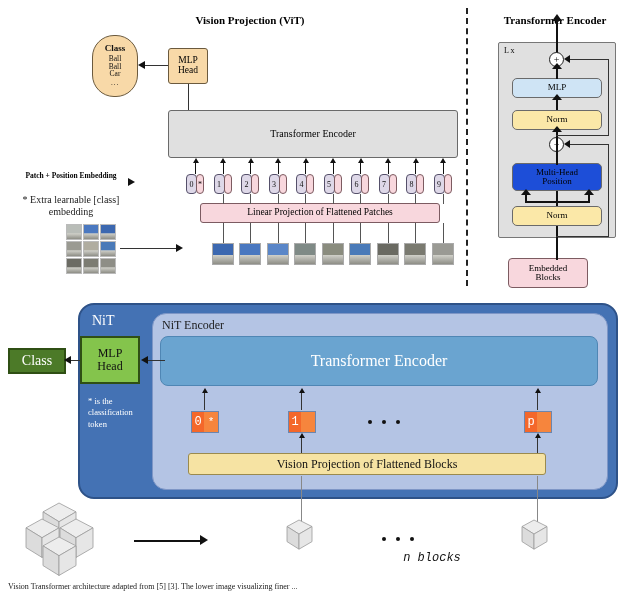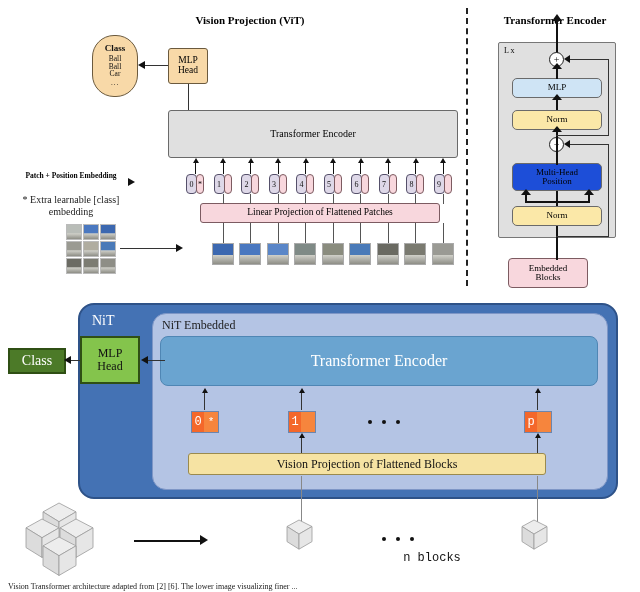--- a/index.html
+++ b/index.html
@@ -199,21 +199,21 @@
   .ntok .b {
     width:14px; height:20px; background:#f6853d;
     display:flex; align-items:center; justify-content:center;
     color:#ffffff; font-size:11px; font-family:"Liberation Mono", monospace;
   }
   .dotrow { position:absolute; display:flex; gap:10px; align-items:center; }
   .dotrow span { width:4px; height:4px; border-radius:50%; background:#111; display:block; }
 
   #nblocks {
     left:372px; top:551px; width:120px; text-align:center;
-    font-family:"Liberation Mono", monospace; font-size:12px; color:#111;
+    font-family:"Liberation Mono", monospace; font-size:12px; color:#111;font-style:italic;
   }
 
   
   #caption {
     left:8px; top:582px; width:628px;
     font-size:8px; color:#1a1a1a; white-space:nowrap; overflow:hidden;
     font-family:"Liberation Serif", serif;
   }
 </style>
 </head>
@@ -388,36 +388,37 @@
 <div class="abs" style="left:564px; top:55px;width:0;height:0;border-top:4px solid transparent;border-bottom:4px solid transparent;border-right:6px solid #111;"></div>
 <div class="abs thinline" style="left:608px; top:144px; width:1px; height:92px;"></div>
 <div class="abs thinline" style="left:566px; top:144px; width:43px; height:1px;"></div>
 <div class="abs" style="left:564px; top:140px;width:0;height:0;border-top:4px solid transparent;border-bottom:4px solid transparent;border-right:6px solid #111;"></div>
 <div class="abs thinline" style="left:556px; top:236px; width:53px; height:1px;"></div>
 <div class="abs thinline" style="left:556px; top:135px; width:53px; height:1px;"></div>
 
 <div class="abs" id="nit-outer"></div>
 <div class="abs" id="nit-inner"></div>
 <div class="abs" id="nit-label">NiT</div>
-<div class="abs" id="nit-inner-label">NiT Embedded</div>
+<div class="abs" id="nit-inner-label">NiT Encoder</div>
 
 <div class="abs" id="nit-transformer">Transformer Encoder</div>
 
 <div class="abs" id="nit-mlp">
   <div>MLP</div>
   <div>Head</div>
 </div>
 <div class="abs" id="nit-class">Class</div>
 
 <div class="abs thinline" style="left:143px; top:360px; width:22px; height:1px;"></div>
 <div class="abs" style="left:141px; top:356px;width:0;height:0;border-top:4px solid transparent;border-bottom:4px solid transparent;border-right:7px solid #111;"></div>
 <div class="abs thinline" style="left:66px; top:360px; width:14px; height:1px;"></div>
 <div class="abs" style="left:64px; top:356px;width:0;height:0;border-top:4px solid transparent;border-bottom:4px solid transparent;border-right:7px solid #111;"></div>
 
 <div class="abs" id="nit-side-text">
+  <div class="p2">* is the classification token</div>
 </div>
 
 <div class="abs" id="nit-linproj">Vision Projection of Flattened Blocks</div>
 
 <div id="nit-tokens">
     <div class="ntok" style="left: 191px;">
       <div class="a">0</div>
       <div class="b">*</div>
     </div>
     <div class="ntok" style="left: 288px;">
@@ -479,13 +480,13 @@
     </svg>
     <svg width="28" height="34.16" style="position: absolute; left: 521px; top: 519px;">
       <polygon points="13,1 26,7.539999999999999 13,15.079999999999998 1,7.539999999999999" fill="#ededed" stroke="#9a9a9a" stroke-width="0.8"></polygon>
       <polygon points="1,7.539999999999999 13,15.079999999999998 13,30.159999999999997 1,22.619999999999997" fill="#dcdcdc" stroke="#9a9a9a" stroke-width="0.8"></polygon>
       <polygon points="13,15.079999999999998 26,7.539999999999999 26,22.619999999999997 13,30.159999999999997" fill="#e6e6e6" stroke="#9a9a9a" stroke-width="0.8"></polygon>
     </svg>
   </div>
 <div class="abs thinline" style="left:134px; top:540px; width:68px; height:1.5px; background:#111;"></div>
 <div class="abs" style="left:200px; top:535px;width:0;height:0;border-top:5px solid transparent;border-bottom:5px solid transparent;border-left:8px solid #111;"></div>
 
-<div class="abs" id="caption">Vision Transformer architecture adapted from [2] [6]. The lower image visualizing finer ...</div>
+<div class="abs" id="caption">Vision Transformer architecture adapted from [5] [3]. The lower image visualizing finer ...</div>
 
 </body></html>

